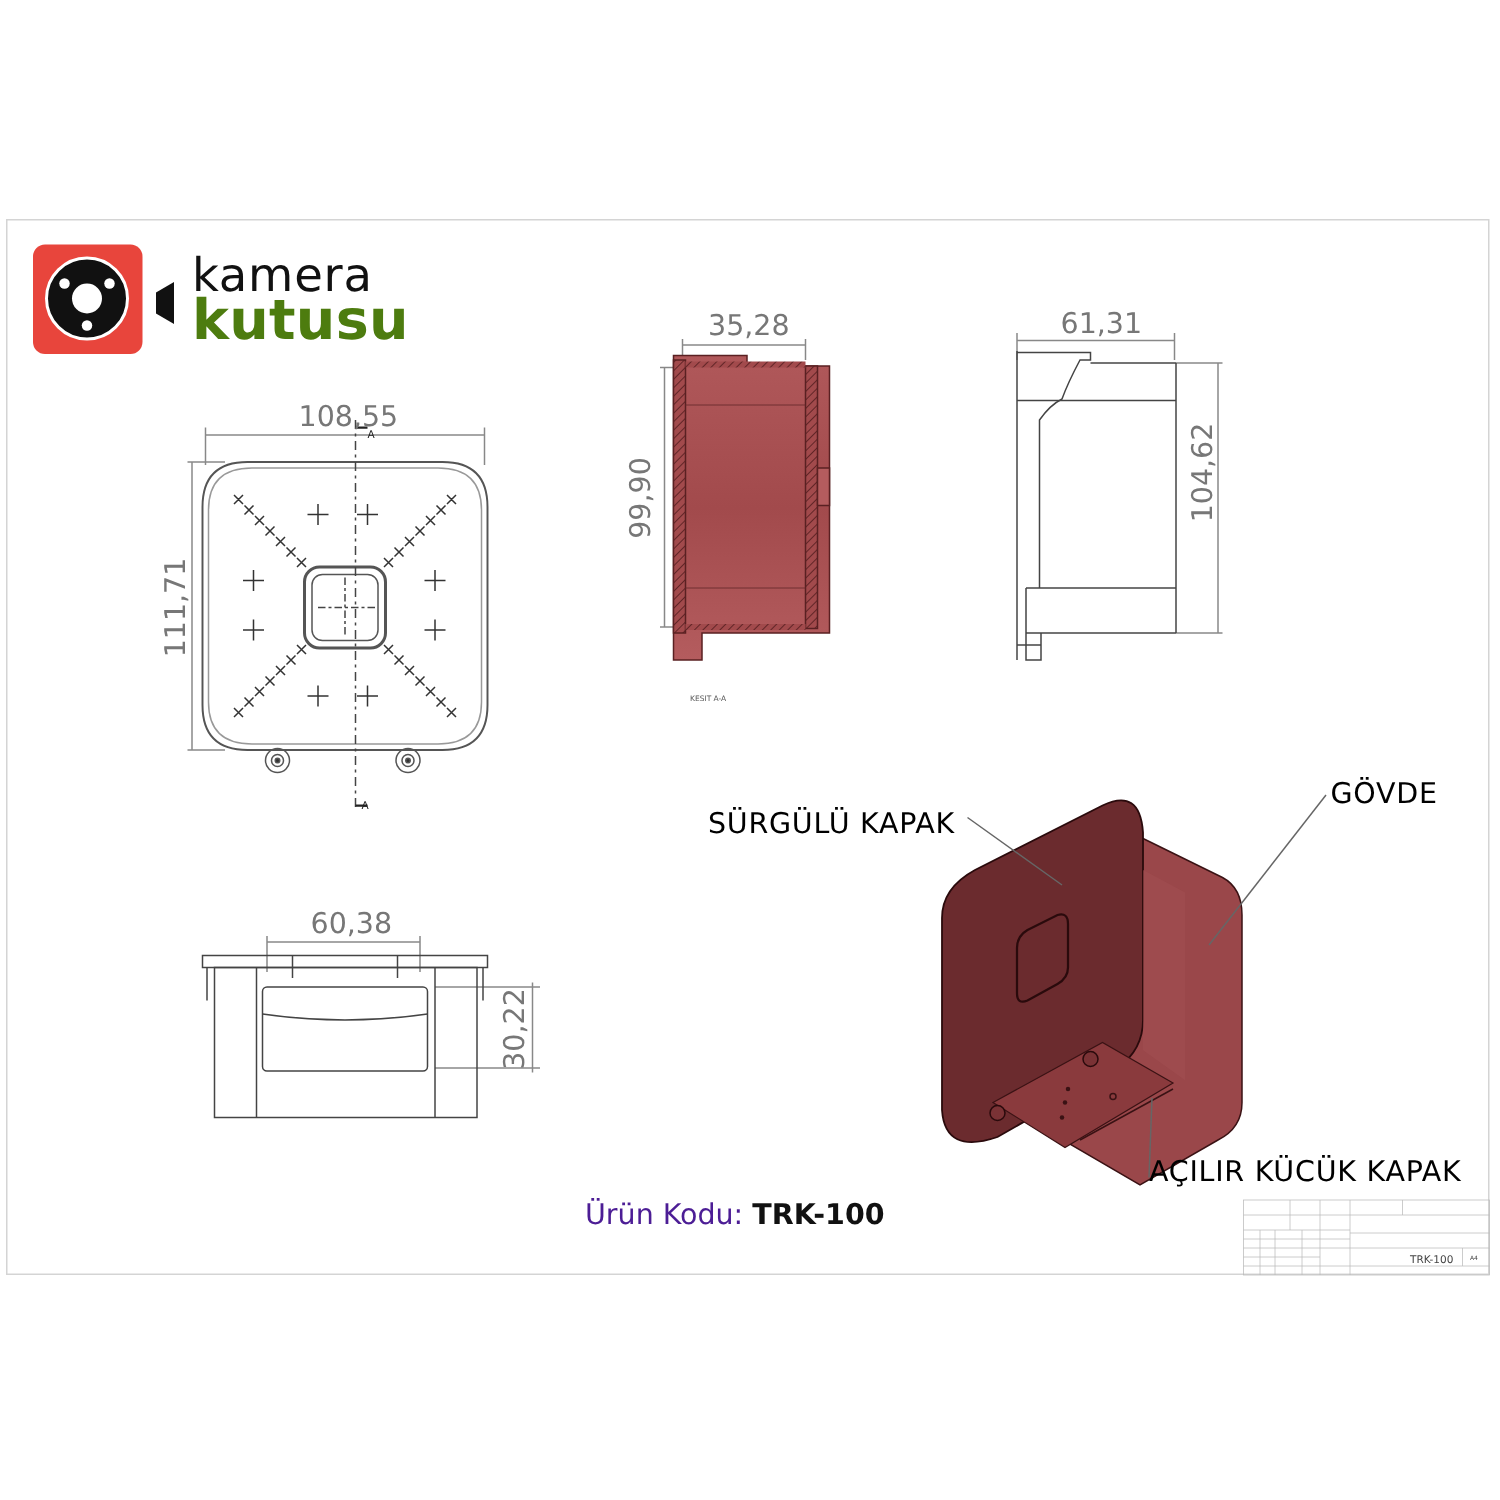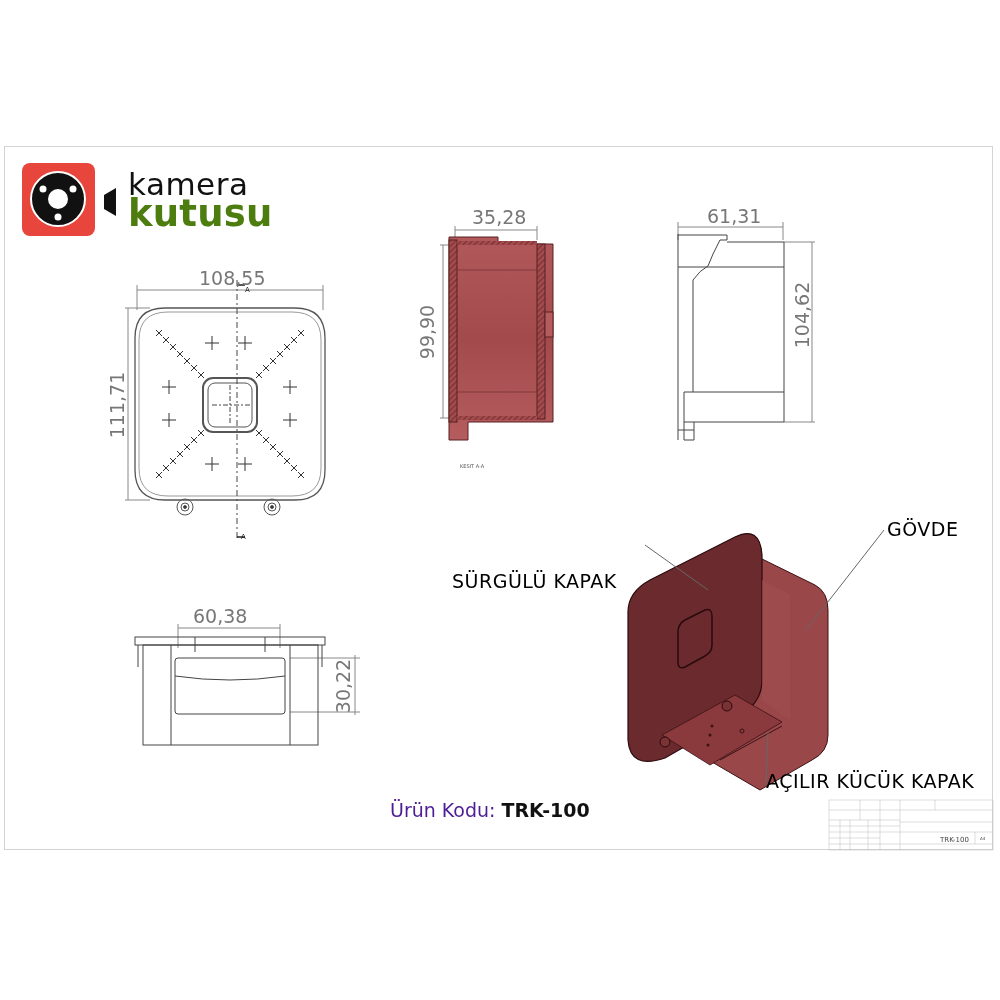--- a/index.html
+++ b/index.html
@@ -187,24 +187,24 @@
 <div class="dim" style="left:245px;top:280px;font-size:7px;color:#222;">A</div>
 <div class="dim" style="left:241px;top:527px;font-size:7px;color:#222;">A</div>
 
 <div class="dim" style="left:472px;top:207px;">35,28</div>
 <div class="dim v" style="left:400px;top:322px;">99,90</div>
 <div class="kesit">KESIT A-A</div>
 
 <div class="dim" style="left:685px;top:206px;margin-left:22px;">61,31</div>
 <div class="dim v" style="left:769px;top:305px;">104,62</div>
 
-<div class="dim" style="left:193px;top:606px;text-align:center;">60,38</div>
+<div class="dim" style="left:207px;top:606px;text-align:center;">60,38</div>
 <div class="dim v" style="left:316px;top:676px;">30,22</div>
 
-<div class="lbl" style="left:452px;top:538px;margin-top:32px;">SÜRGÜLÜ KAPAK</div>
+<div class="lbl" style="left:472px;top:538px;">SÜRGÜLÜ KAPAK</div>
 <div class="lbl" style="left:887px;top:518px;">GÖVDE</div>
 <div class="lbl" style="left:766px;top:770px;text-align:center;">AÇILIR KÜCÜK KAPAK</div>
 
 <div class="product-code">
   <span class="k">Ürün Kodu:</span>
   <span class="v">TRK-100</span>
 </div>
 
 <div class="tb-code">TRK-100</div>
 <div class="tb-sheet">A4</div>

